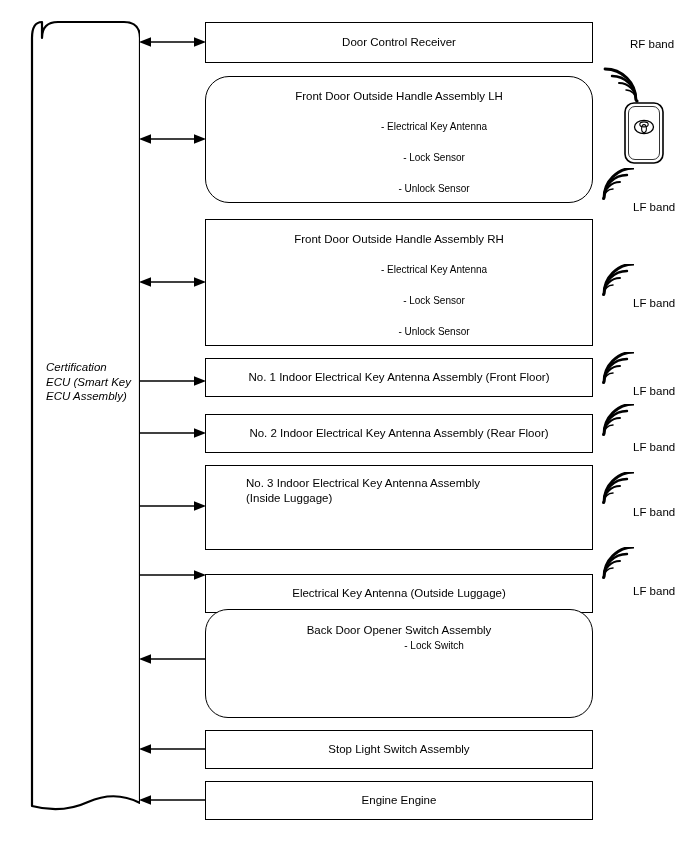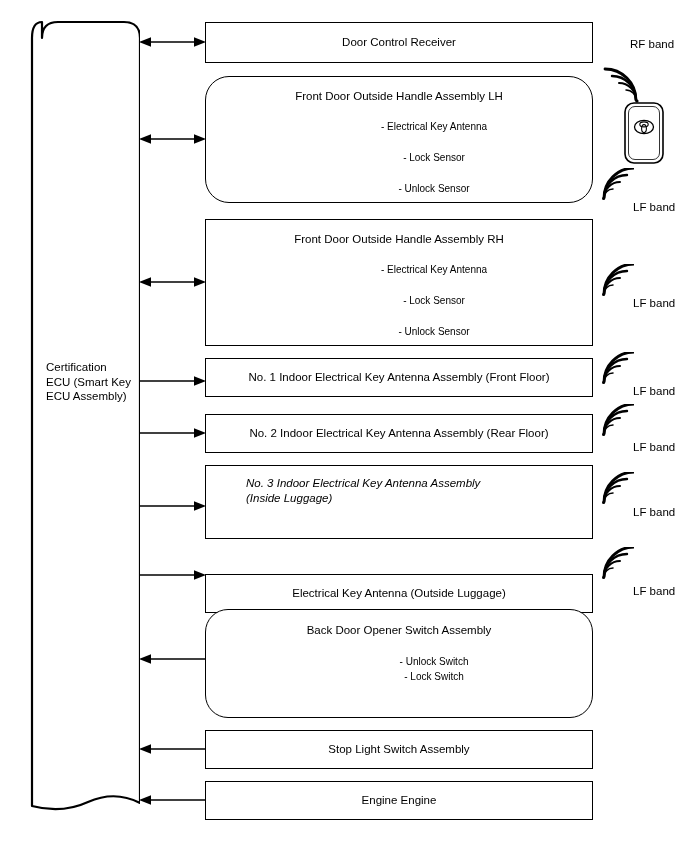--- a/index.html
+++ b/index.html
@@ -37,20 +37,21 @@
   }
   .ecu-label {
     position: absolute;
     left: 16px;
     top: 340px;
     width: 86px;
     font-size: 11.5px;
     line-height: 14.5px;
     text-align: left;
     color: #000;
+    font-style: italic;
   }
 
   
   .box {
     position: absolute;
     left: 205px;
     width: 388px;
     box-sizing: border-box;
     border: 1.6px solid #000;
     background: #ffffff;
@@ -210,32 +211,31 @@
   </div>
 
   <div class="box vcenter" style="top:358px; height:39px;">
     <div class="box-title">No. 1 Indoor Electrical Key Antenna Assembly (Front Floor)</div>
   </div>
 
   <div class="box vcenter" style="top:414px; height:39px;">
     <div class="box-title">No. 2 Indoor Electrical Key Antenna Assembly (Rear Floor)</div>
   </div>
 
-  <div class="box vtop" style="top:465px; height:74px; padding-top:10px;font-style:italic;">
+  <div class="box vtop" style="top:465px; height:85px; padding-top:10px;">
     <div class="box-title left">No. 3 Indoor Electrical Key Antenna Assembly</div>
     <div class="box-title left">(Inside Luggage)</div>
   </div>
 
   <div class="box vcenter" style="top:574px; height:39px;">
     <div class="box-title">Electrical Key Antenna (Outside Luggage)</div>
   </div>
 
   <div class="box vtop" style="top:609px; height:109px; padding-top:13px;border-radius:23px;">
     <div class="box-title">Back Door Opener Switch Assembly</div>
-    <div class="box-sub" style="margin-top:16px;">- Unlock Switch</div>
     <div class="box-sub" style="">- Lock Switch</div>
   </div>
 
   <div class="box vcenter" style="top:730px; height:39px;">
     <div class="box-title">Stop Light Switch Assembly</div>
   </div>
 
   <div class="box vcenter" style="top:781px; height:39px;">
     <div class="box-title">Engine Engine</div>
   </div>

